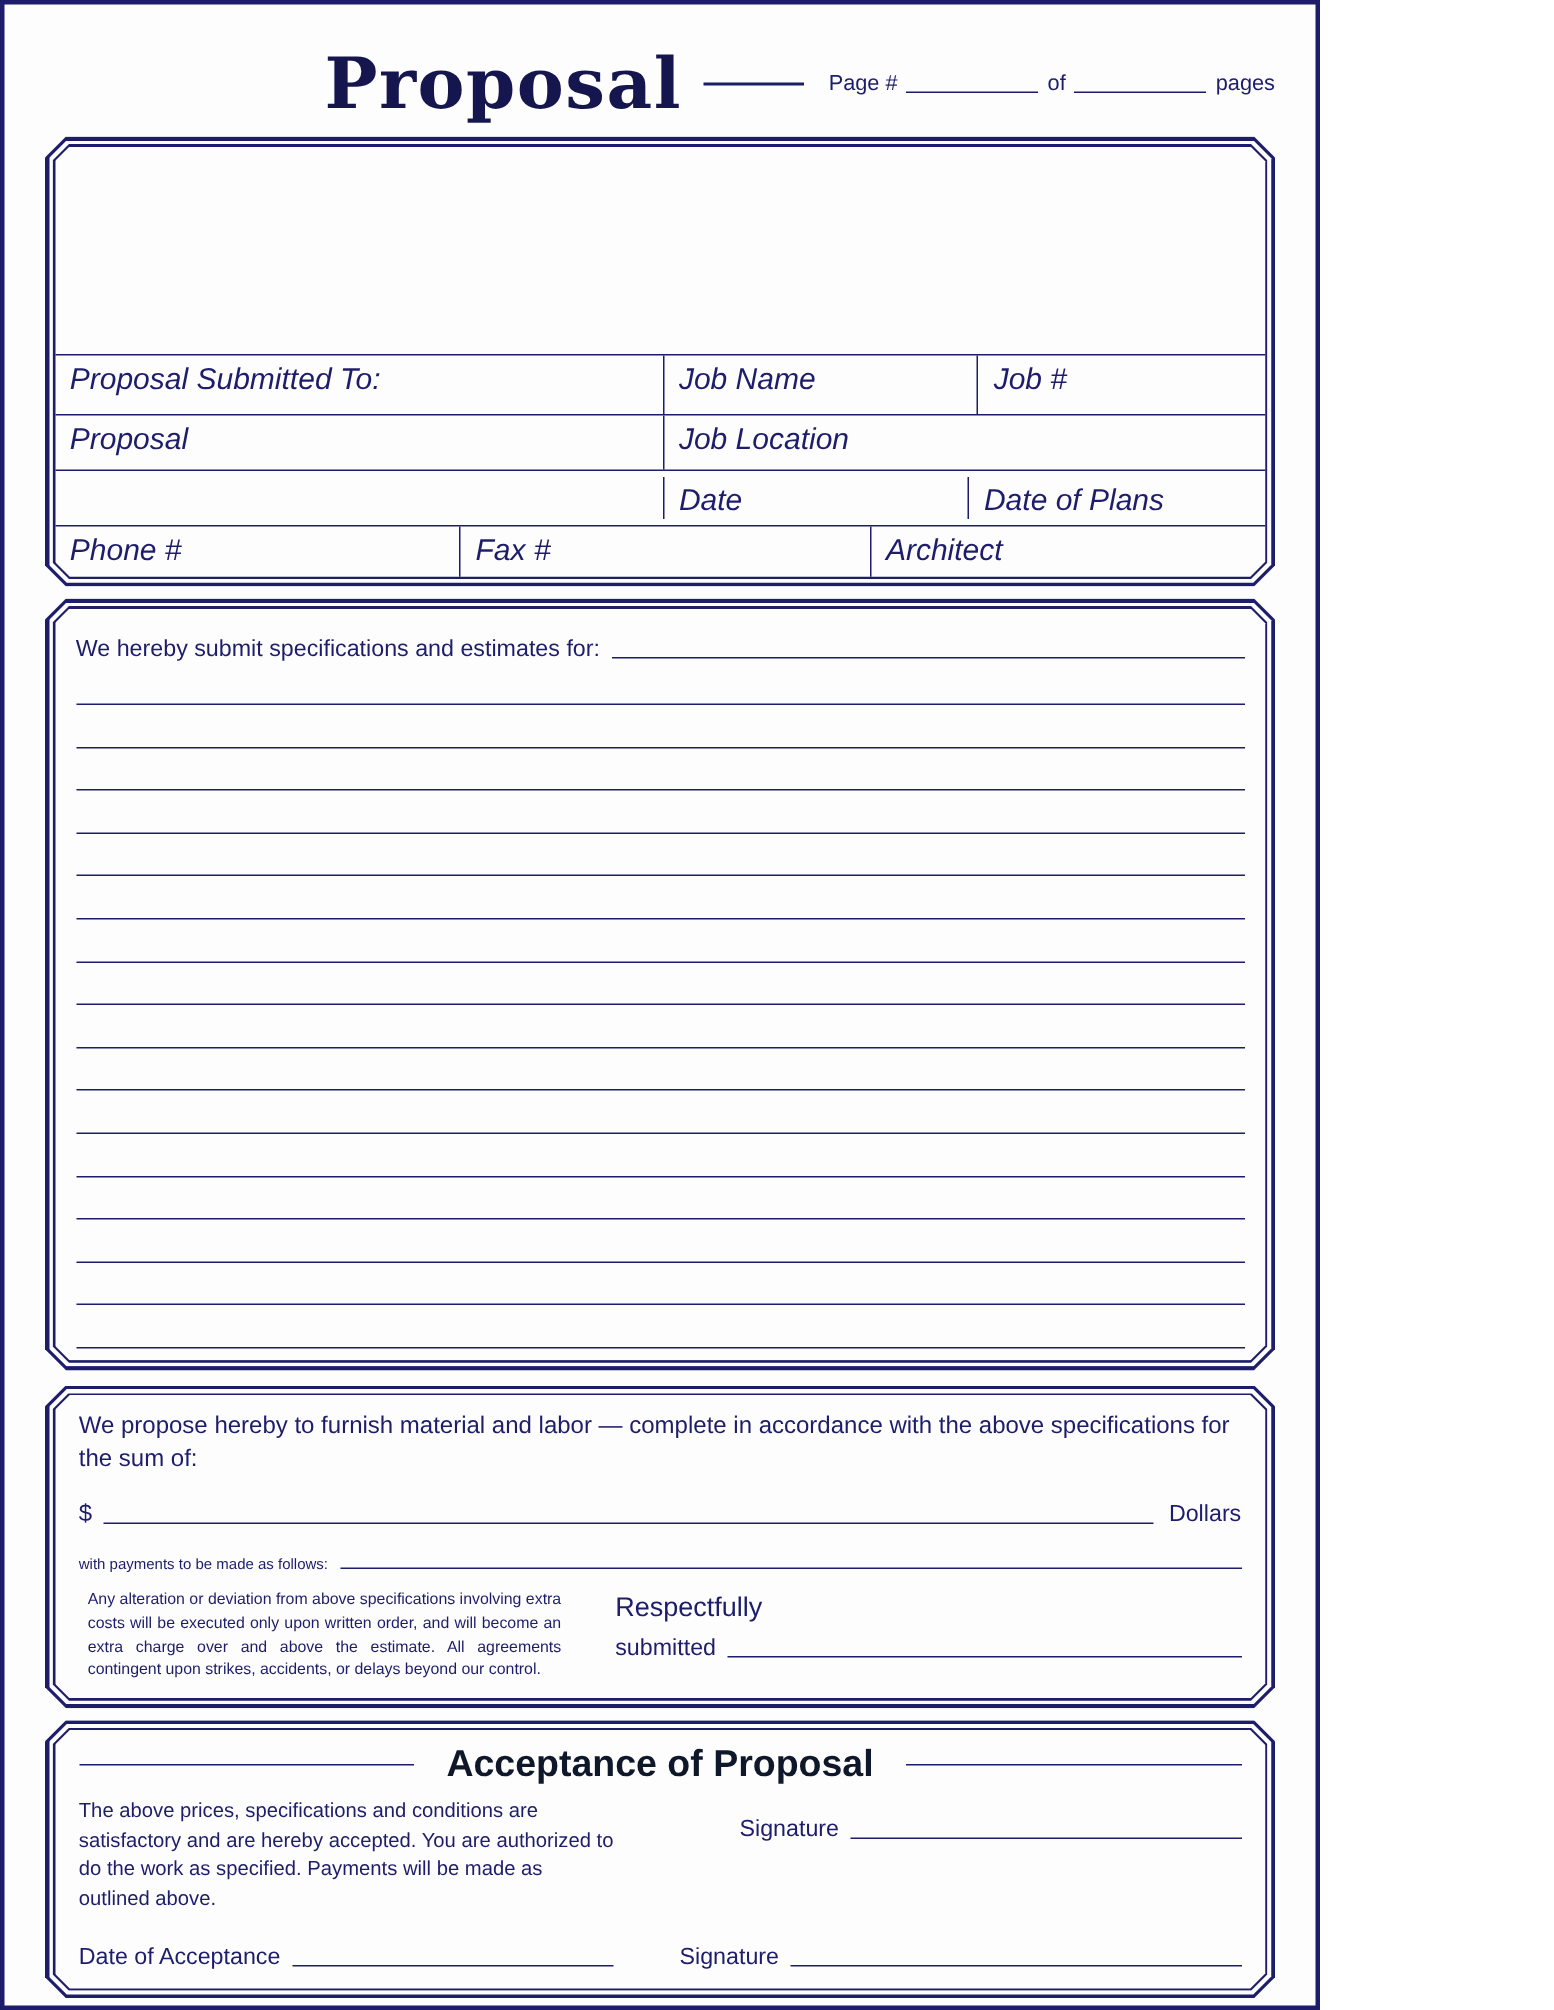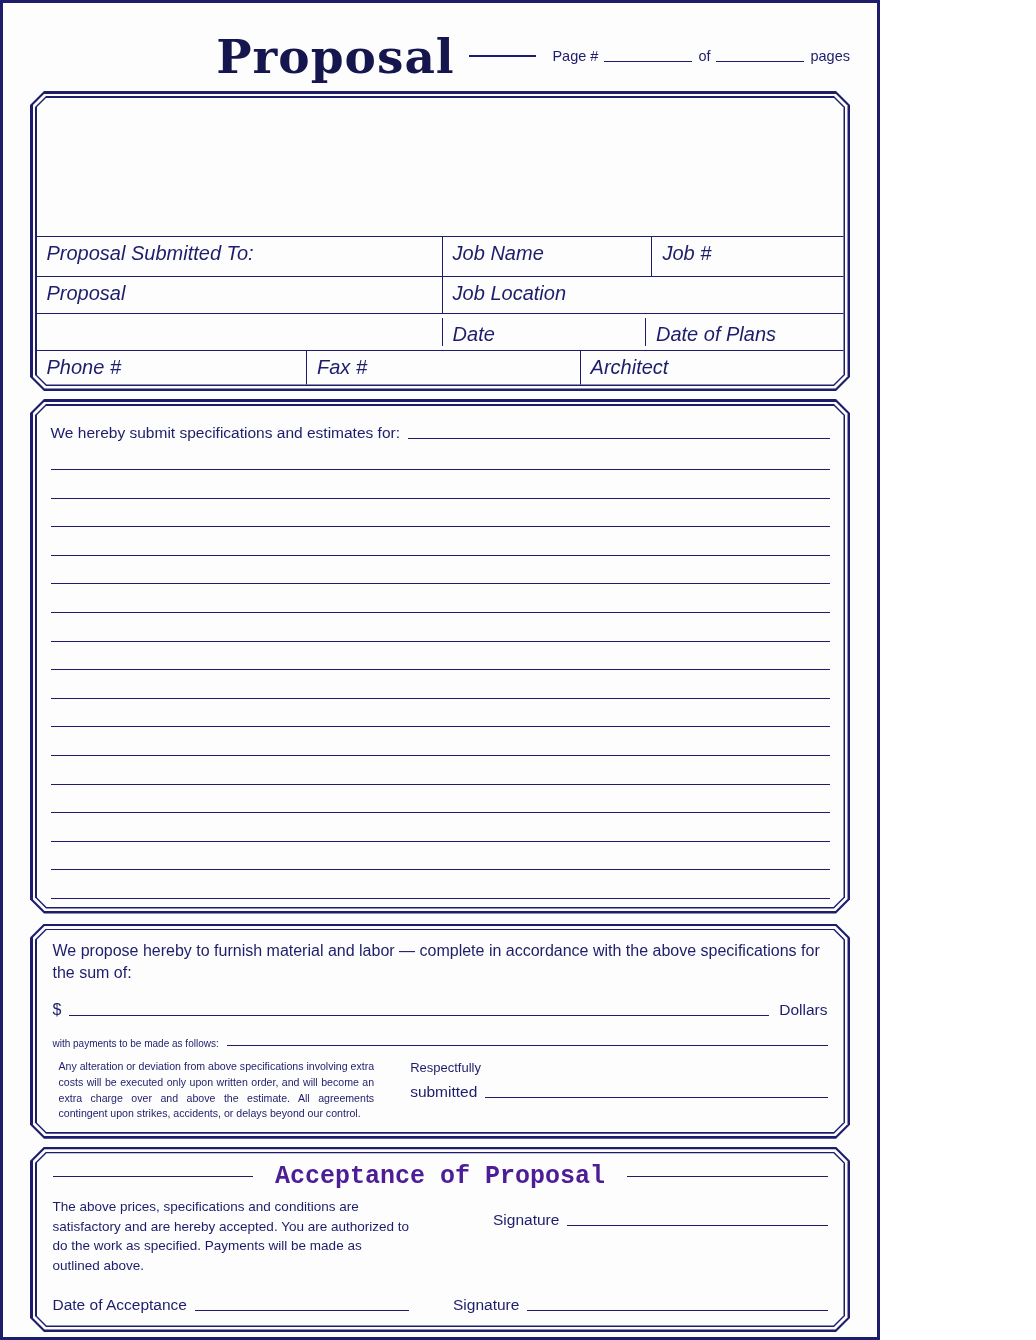--- a/index.html
+++ b/index.html
@@ -68,33 +68,33 @@
   .terms-lead{ font-size:16px; line-height:1.4; }
   .dollar-row{ display:flex; align-items:flex-end; margin-top:8px; height:26px; font-size:16px; }
   .dollar-row .tail{ margin-left:10px; font-size:15.5px; }
   .payments-row{ display:flex; align-items:flex-end; margin-top:4px; height:26px; font-size:10px; }
   .terms-cols{ display:flex; margin-top:10px; }
   .fine-print{
     width:41.5%; font-size:10.6px; line-height:1.5;
     text-align:justify; padding-left:6px;
   }
   .terms-right{ flex:1; padding-left:36px; }
-  .respectfully{ font-size:13px; line-height:1.4; }
+  .respectfully{ font-size:18px; line-height:1.4; }
   .submitted-row{ display:flex; align-items:flex-end; height:24px; font-size:15.5px; }
   .note-row{ display:flex; align-items:flex-end; margin-top:8px; height:20px; font-size:13.5px; }
   .note-row .blank{ width:92px; border-bottom:1.3px solid var(--ink); margin:0 6px 2px 8px; height:12px; }
 
   
   .panel-accept{ }
   .accept-content{ padding:6px 16px 12px; }
   .accept-title-row{ display:flex; align-items:center; height:34px; }
   .aline{ flex:1; height:1.6px; background:var(--ink); }
   .accept-title{
-    font-family:Liberation Mono, monospace; font-weight:700;
-    font-size:25px; color:#4c1d95; margin:0 22px; white-space:nowrap;
+    font-family:Liberation Sans, sans-serif; font-weight:700;
+    font-size:25px; color:#0f172a; margin:0 22px; white-space:nowrap;
   }
   .accept-cols{ display:flex; margin-top:4px;gap:40px; }
   .accept-body{ width:46%; font-size:13.5px; line-height:1.45; }
   .accept-right{ flex:1; padding-left:44px; }
   .sig-row{ display:flex; align-items:flex-end; height:24px; font-size:15.5px; margin-top:8px; }
   .accept-bottom{ display:flex; margin-top:14px; }
   .accept-bottom .left{ width:46%; display:flex; align-items:flex-end; height:24px; font-size:15.5px; }
   .accept-bottom .right{ flex:1; padding-left:44px; display:flex; align-items:flex-end; height:24px; font-size:15.5px; }
 
   

